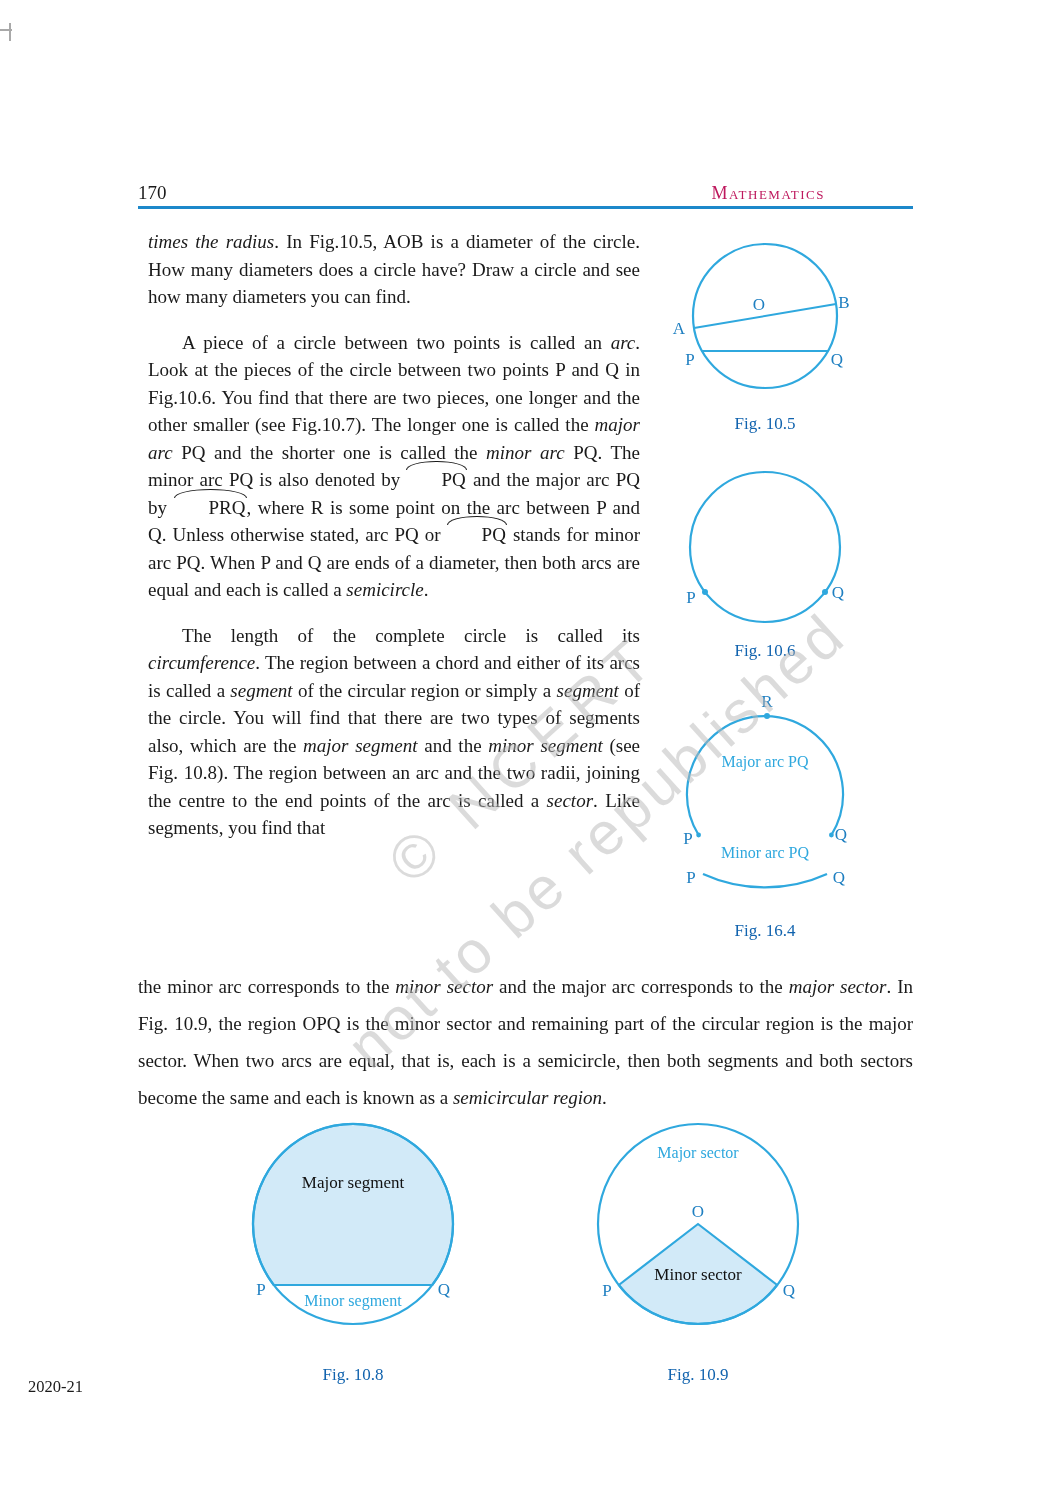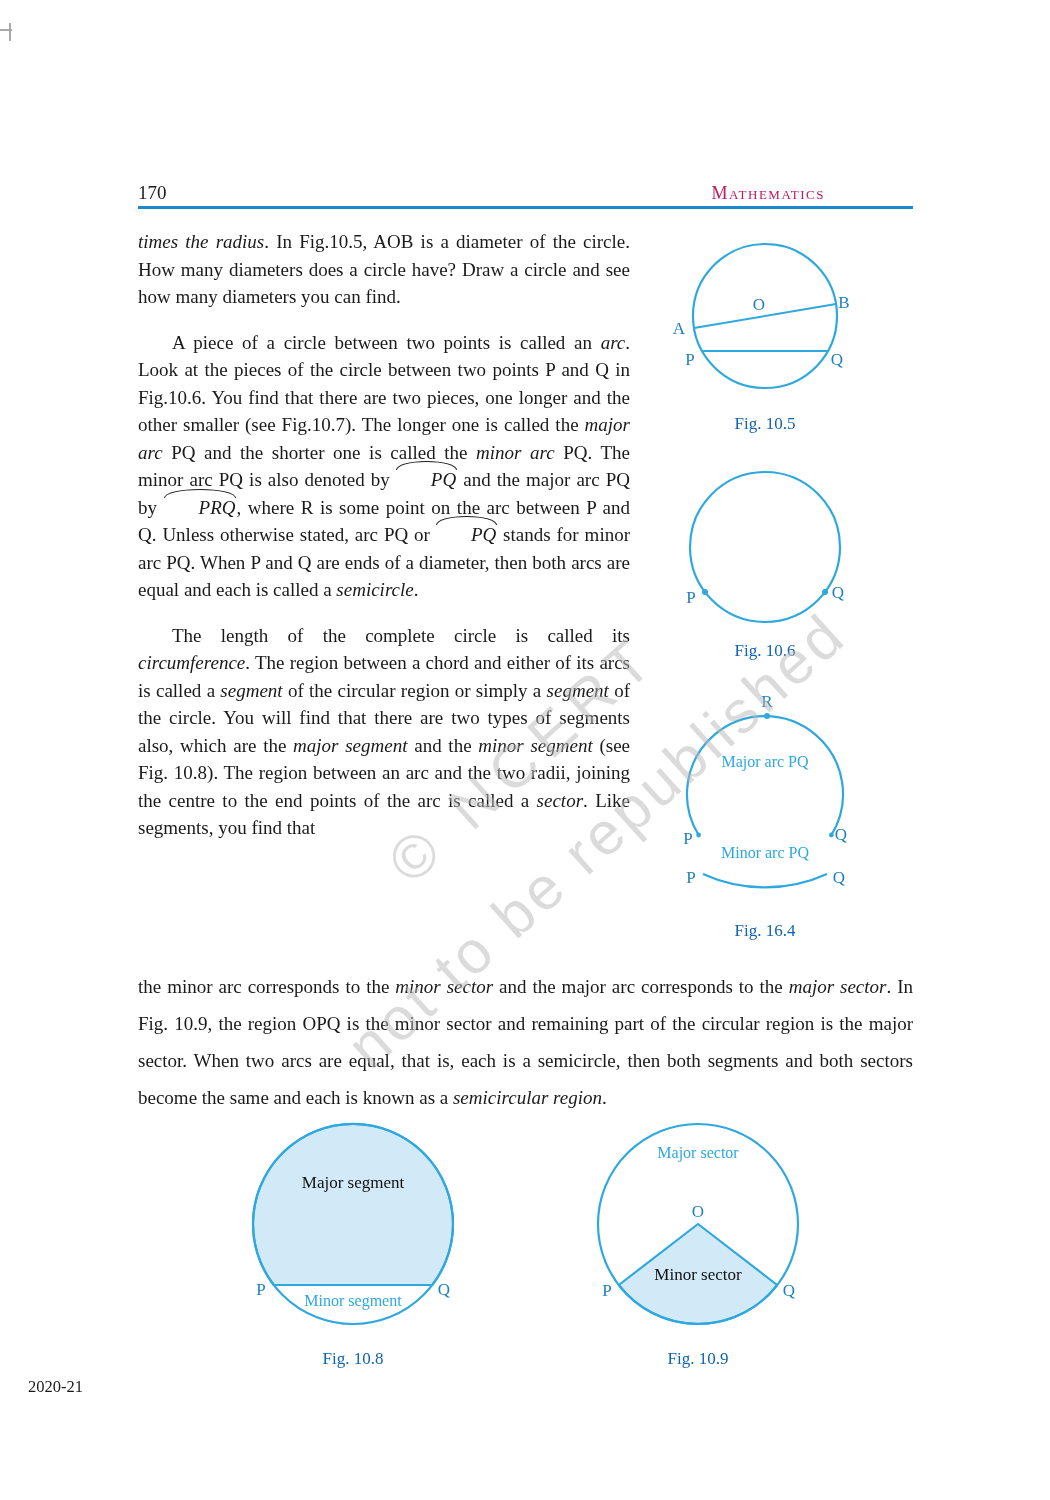--- a/index.html
+++ b/index.html
@@ -30,45 +30,45 @@
   .watermark{
     position:absolute;left:110px;top:690px;width:900px;text-align:center;
     transform:rotate(-42deg);z-index:5;pointer-events:none;
     color:var(--wm);opacity:.5;font-family:"Liberation Sans",sans-serif;
     line-height:110px;white-space:nowrap;
   }
   .watermark .wm1{font-size:60px;letter-spacing:10px;}
   .watermark .wm2{font-size:60px;letter-spacing:4px;}
 
   
-  .col-text{position:absolute;left:138px;top:228px;width:492px;z-index:2;}
+  .col-text{position:absolute;left:148px;top:228px;width:492px;z-index:2;}
   .col-text p{font-size:19px;line-height:27.5px;text-align:justify;margin:0 0 18px 0;}
   .col-text p.indent{text-indent:34px;}
   .para-full{
     position:absolute;left:138px;top:968px;width:775px;z-index:2;
     font-size:19px;line-height:37px;text-align:justify;
   }
   em{font-style:italic;}
 
   
-  .arc{position:relative;display:inline-block;padding:0 1px;font-style:italic;}
+  .arc{position:relative;display:inline-block;padding:0 1px;}
   .arc::before{
     content:"";position:absolute;left:0;right:0;top:-5px;height:8px;
     border:1.3px solid #1a1a1a;border-bottom:none;
     border-radius:50% 50% 0 0 / 100% 100% 0 0;
   }
 
   
   .col-figs{position:absolute;left:640px;top:234px;width:250px;z-index:2;text-align:center;}
   figure{margin:0 0 28px 0;text-align:center;}
   figcaption{font-size:17px;font-weight:normal;color:var(--caption);}
   .cap-105{margin-top:6px;}
   .cap-106{}
   .cap-107{margin-top:16px;}
-  .cap-row{margin-top:7px;}
+  .cap-row{margin-top:23px;}
   .figrow{
     position:absolute;left:138px;top:1118px;width:775px;z-index:2;
     display:flex;justify-content:center;gap:115px;
   }
   .figrow figure{margin:0;}
 
   
   .c-outline{fill:none;stroke:var(--stroke);stroke-width:2.2;}
   .c-fillseg{fill:var(--fill);stroke:var(--stroke);stroke-width:2.2;stroke-linejoin:round;}
   .c-line{stroke:var(--stroke);stroke-width:2;fill:none;stroke-linecap:round;}

